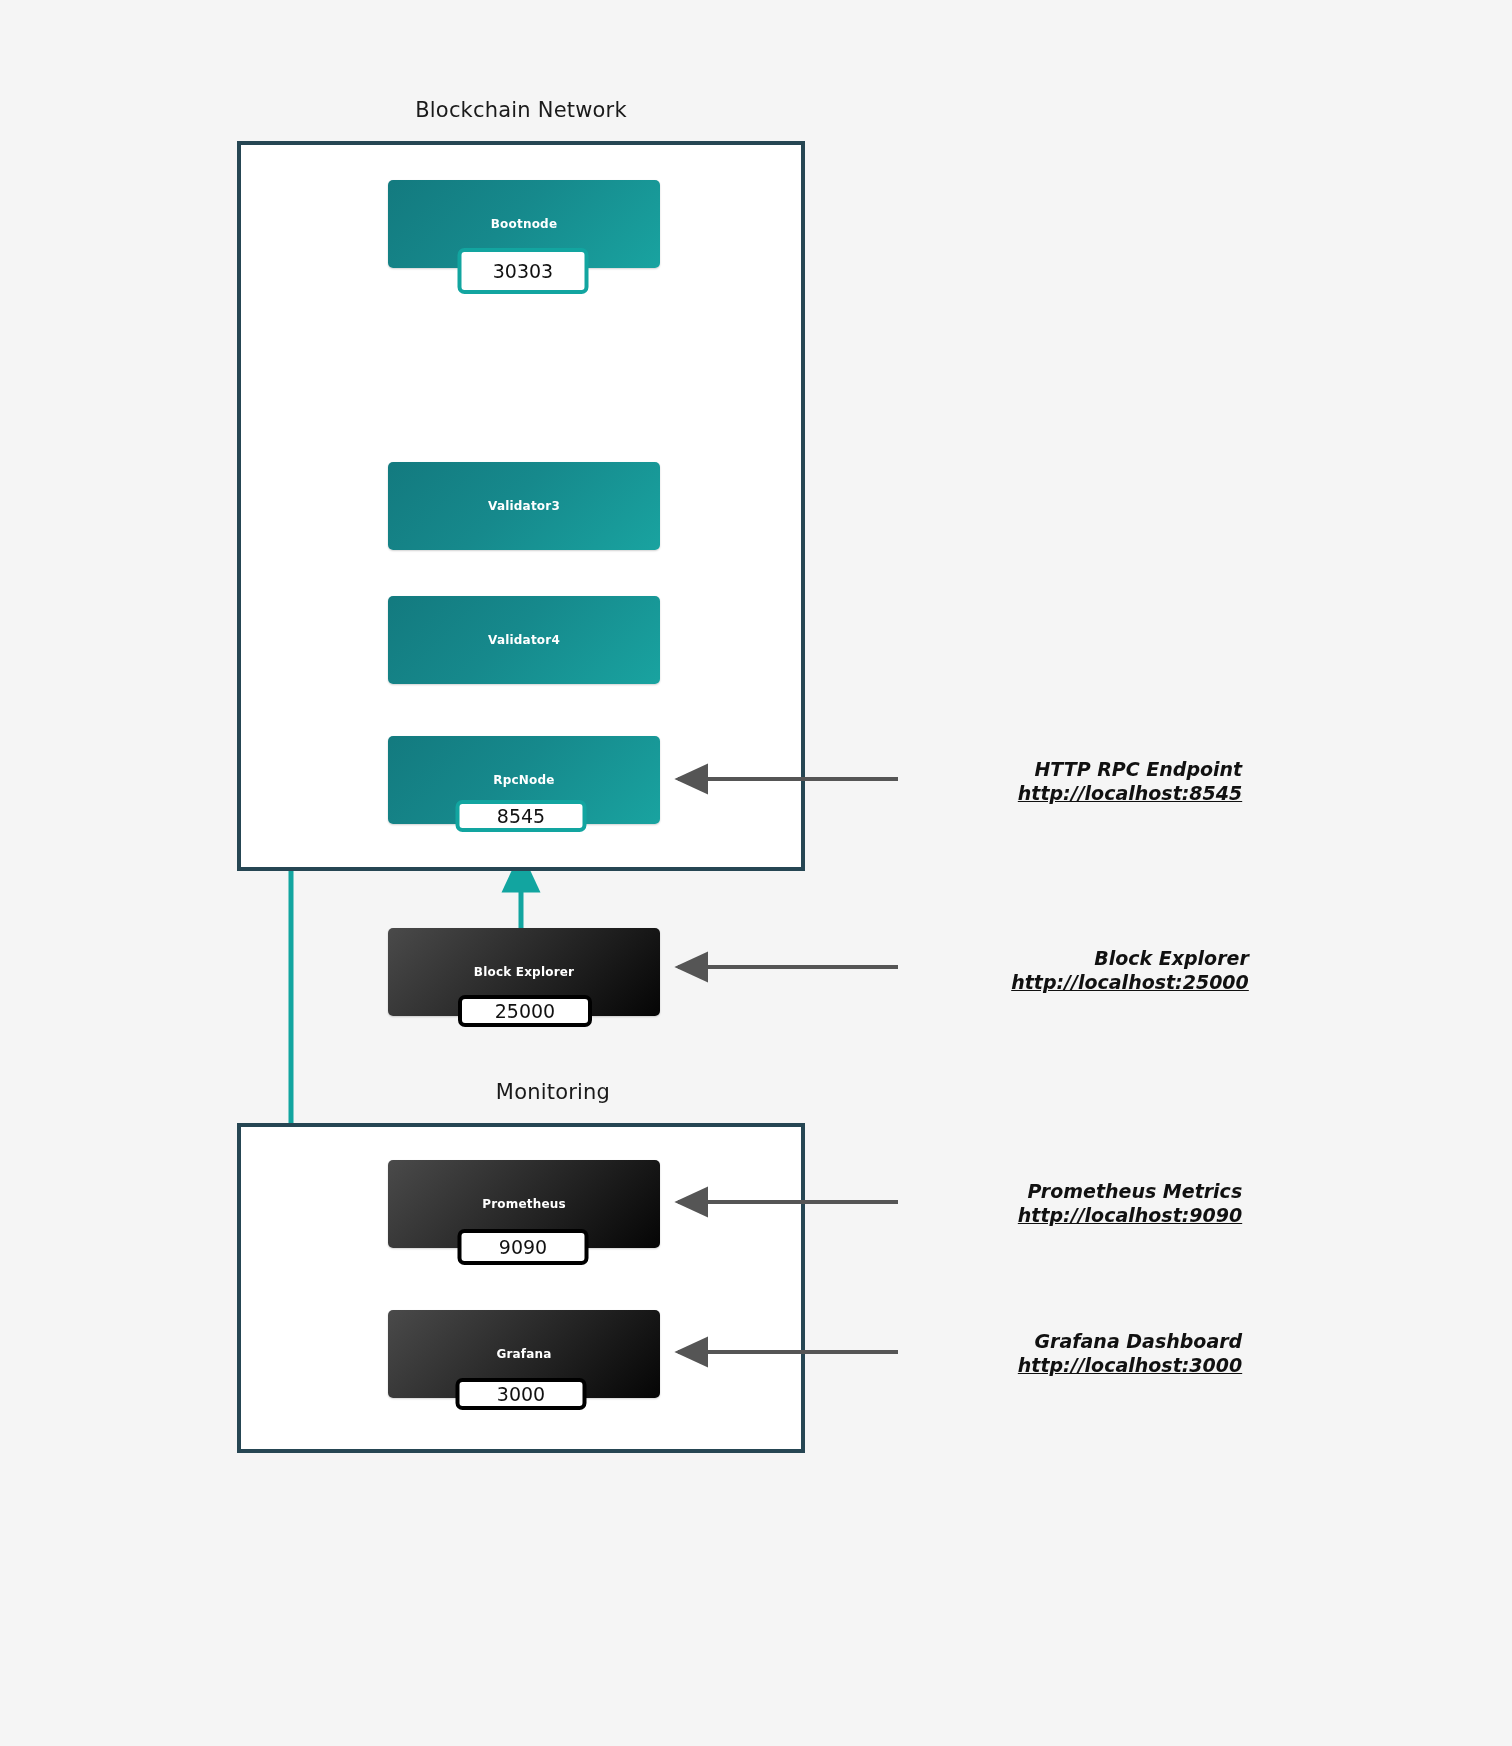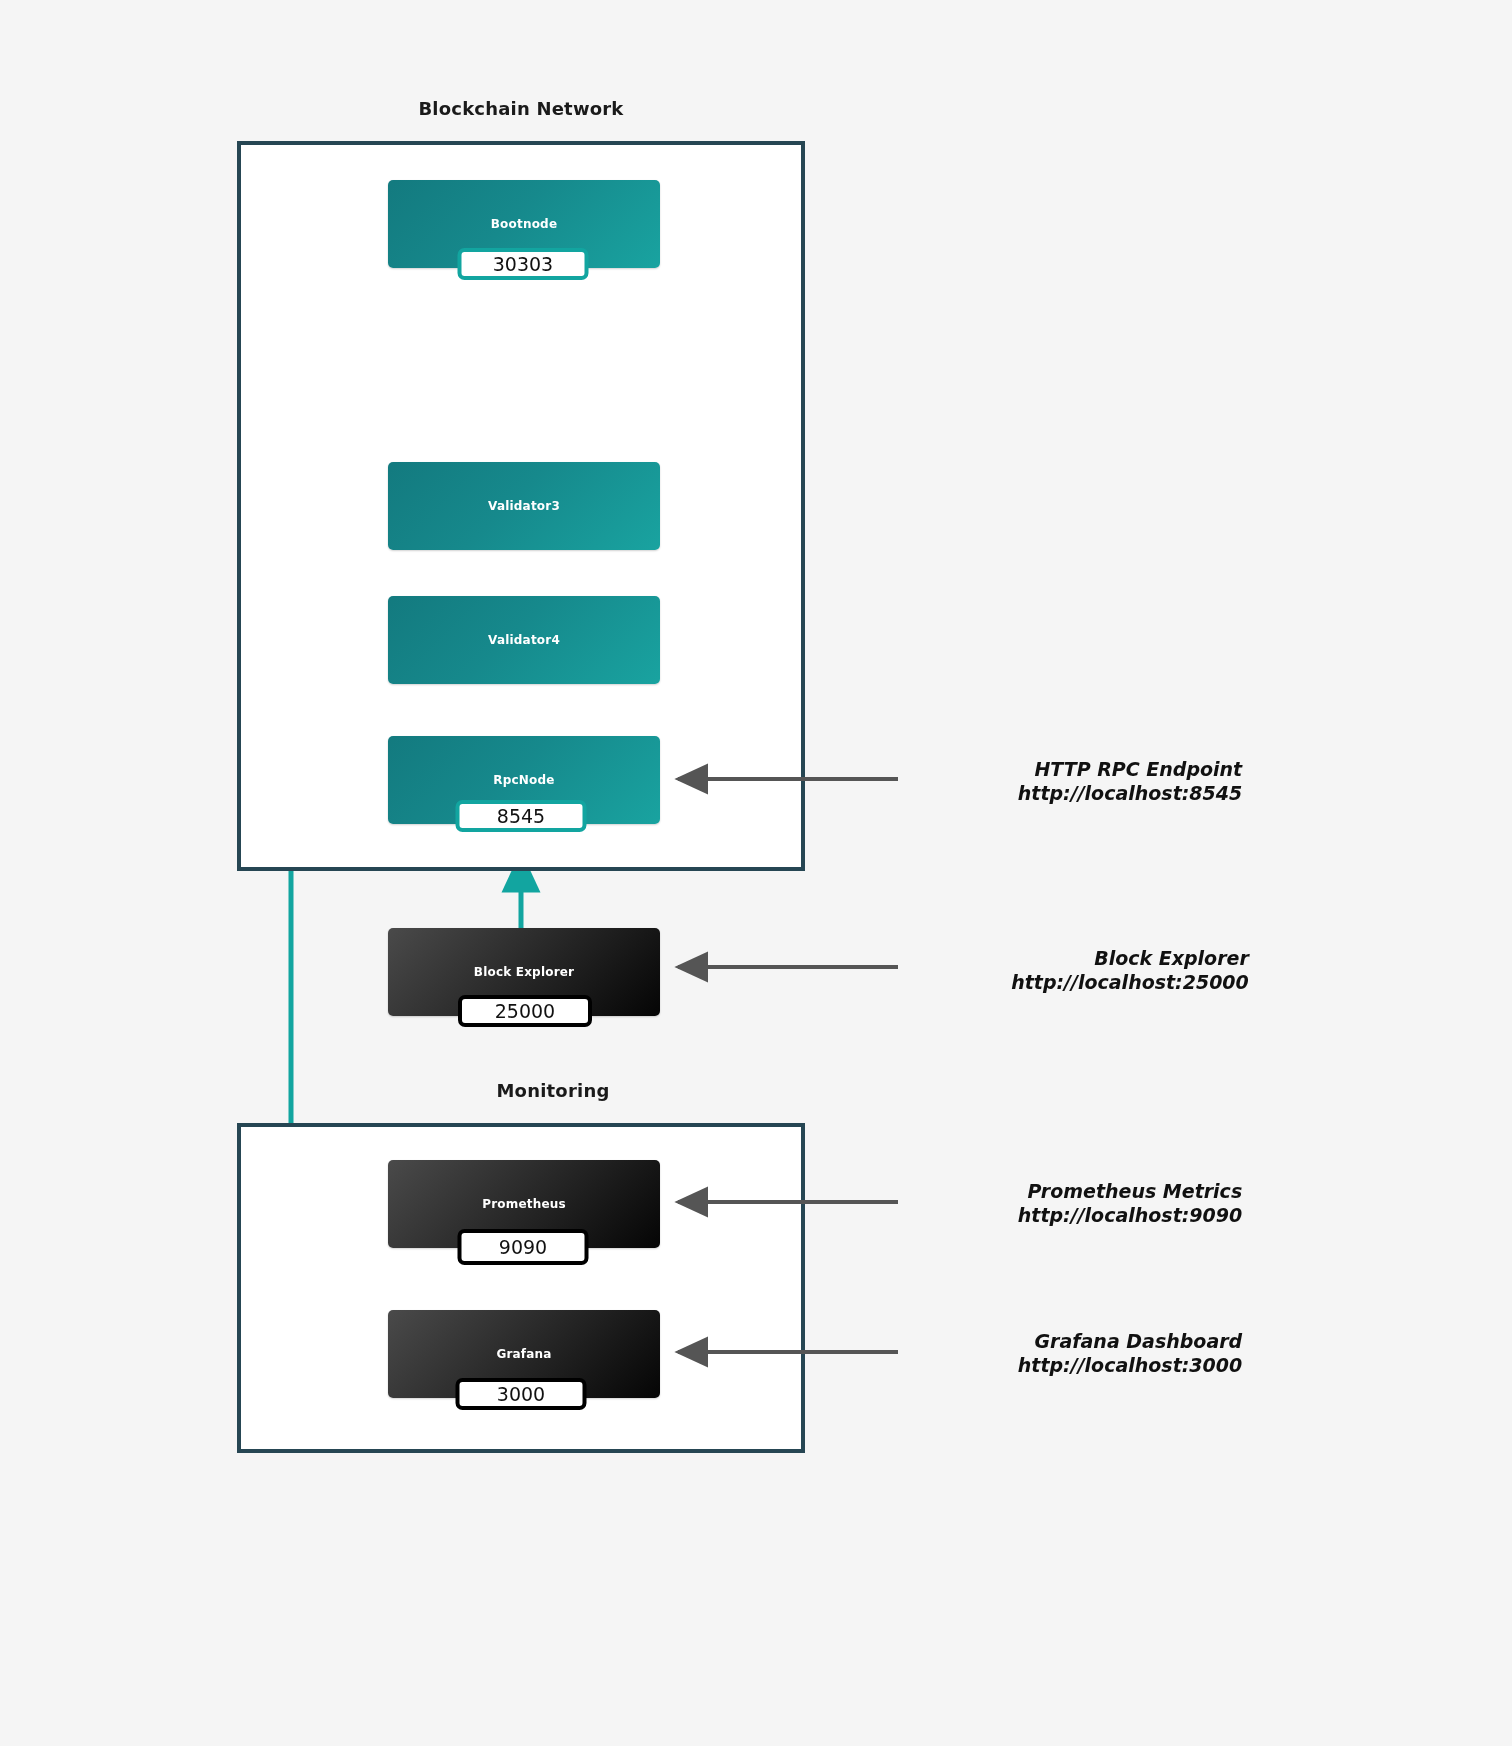--- a/index.html
+++ b/index.html
@@ -25,22 +25,22 @@
     position: absolute;
     border: 4px solid #264653;
     background: #ffffff;
     box-sizing: border-box;
   }
   #group-blockchain { left: 237px; top: 141px; width: 568px; height: 730px; }
   #group-monitoring { left: 237px; top: 1123px; width: 568px; height: 330px; }
 
   .group-title {
     position: absolute;
-    font-size: 18px;
-    font-weight: bold;
+    font-size: 21px;
+    font-weight: normal;
     color: #1a1a1a;
     letter-spacing: 0.2px;
     white-space: nowrap;
     transform: translateX(-50%);
   }
   #title-blockchain { left: 521px; top: 98px; }
   #title-monitoring { left: 521px; top: 1080px; margin-left: 32px; }
 
   
   .node {
@@ -98,20 +98,21 @@
     text-align: right;
     font-style: italic;
   }
   .annotation .ann-url {
     display: block;
     font-size: 19px;
     font-weight: bold;
     font-style: italic;
     color: #111111;
     text-align: left;
+    text-decoration: underline;
   }
 
   svg#wires {
     position: absolute;
     left: 0; top: 0;
     width: 1512px;
     height: 1746px;
     pointer-events: none;
   }
   svg#annot-arrows {
@@ -166,21 +167,21 @@
 
   <div class="group-box" id="group-blockchain"></div>
   <div class="group-box" id="group-monitoring"></div>
 
   <div class="group-title" id="title-blockchain">Blockchain Network</div>
   <div class="group-title" id="title-monitoring">Monitoring</div>
 
   <div class="node teal" style="left:388px; top:180px; width:272px; height:88px;">
     <span class="node-label">Bootnode</span>
   </div>
-  <div class="port-badge teal-border" style="left:523px; top:248px; width:131px; height:32px;">30303</div>
+  <div class="port-badge teal-border" style="left:523px; top:248px; width:131px; height:46px;">30303</div>
 
 
   <div class="node teal" style="left:388px; top:462px; width:272px; height:88px;">
     <span class="node-label">Validator3</span>
   </div>
 
   <div class="node teal" style="left:388px; top:596px; width:272px; height:88px;">
     <span class="node-label">Validator4</span>
   </div>
 

